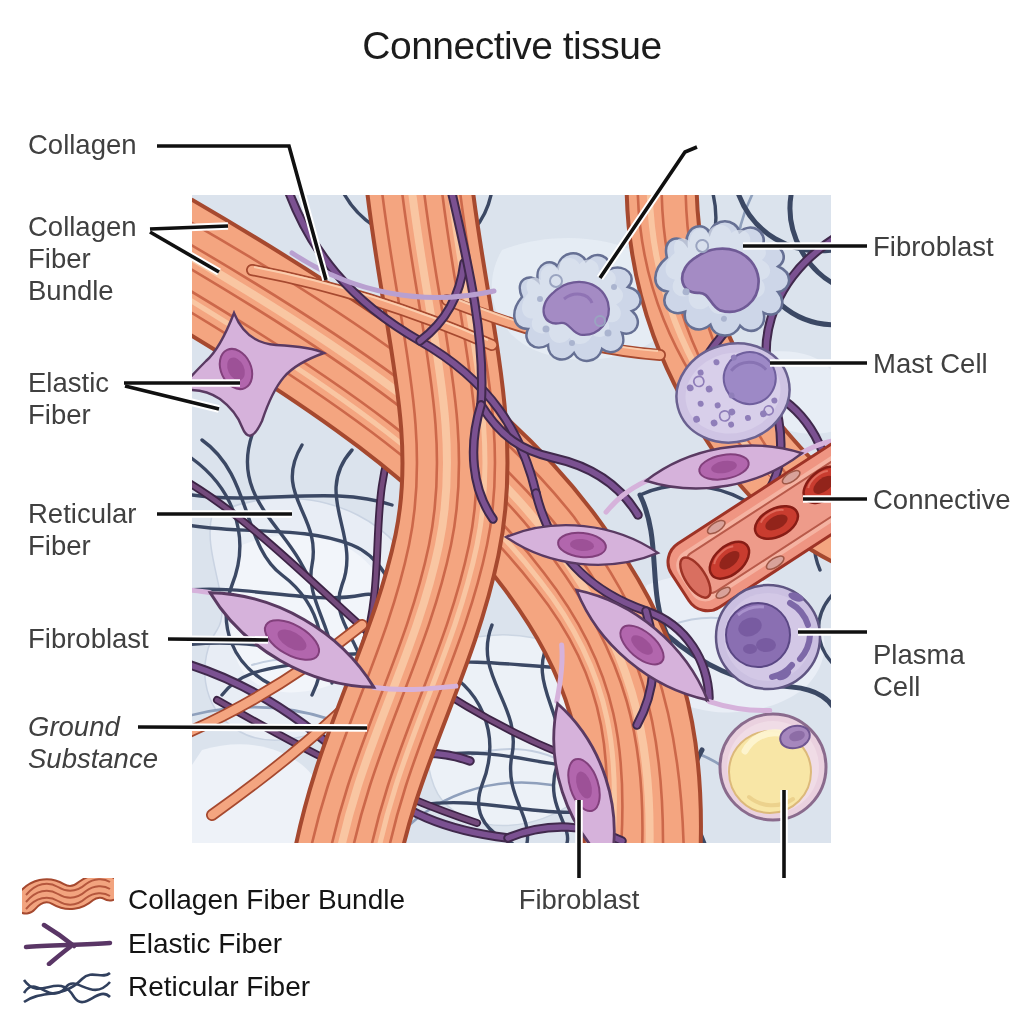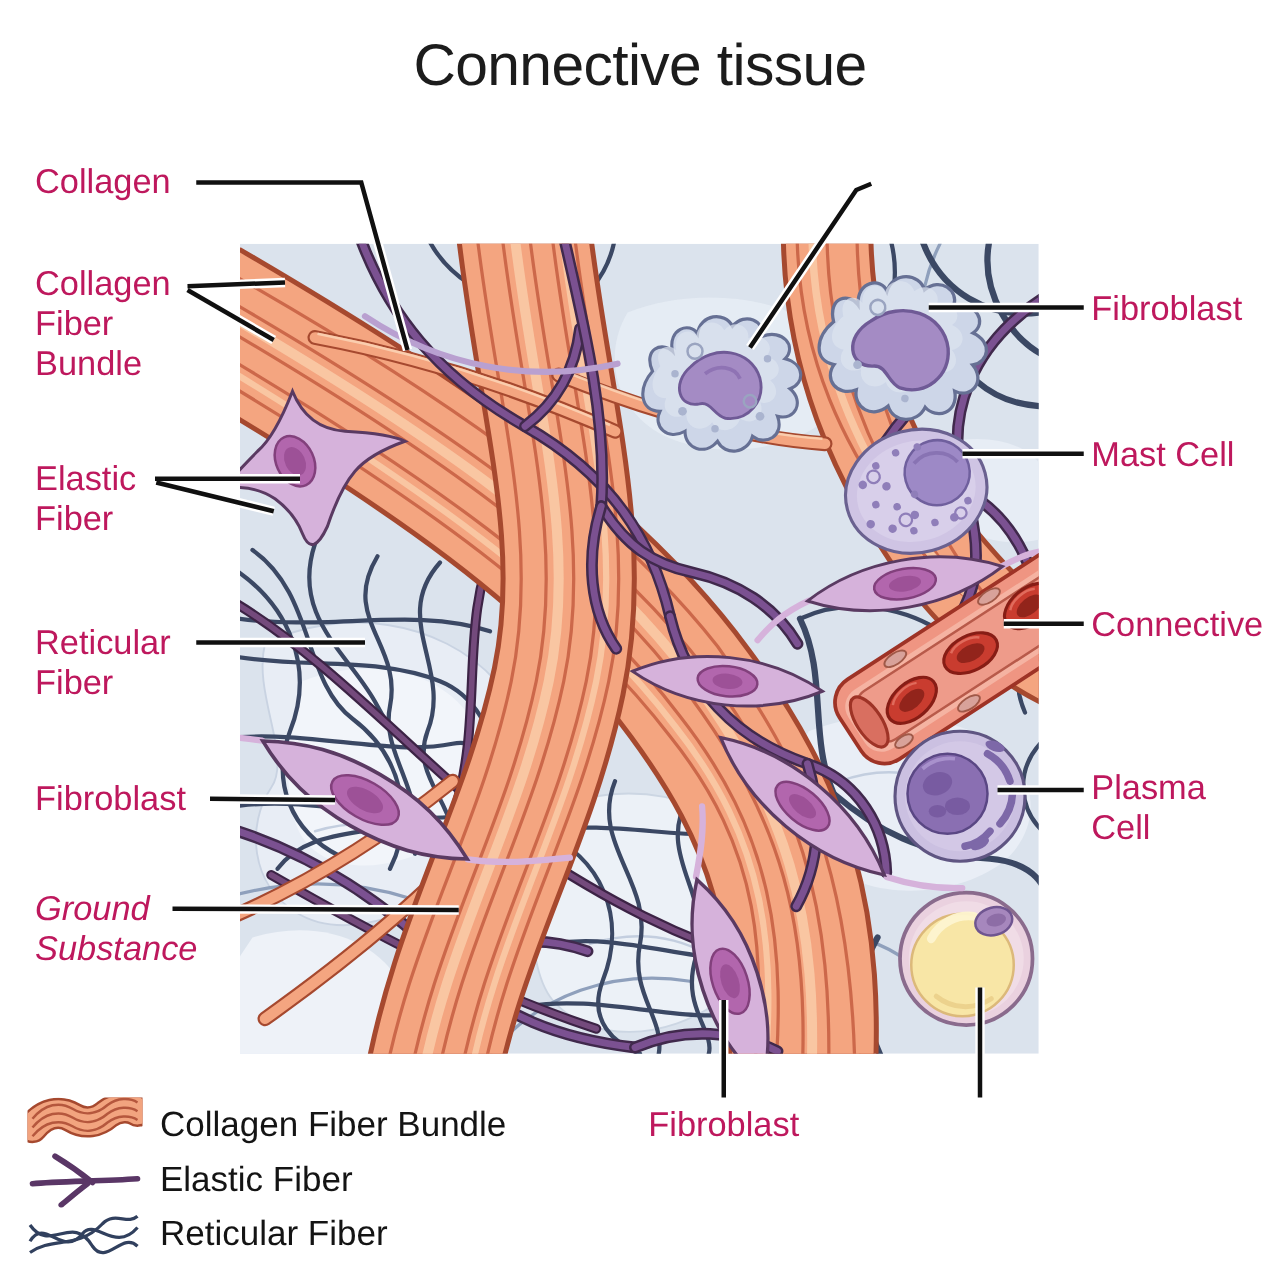--- a/index.html
+++ b/index.html
@@ -1,22 +1,22 @@
 <!DOCTYPE html>
 <html><head>
 <meta charset="utf-8">
 <style>
   html,body{margin:0;padding:0;background:#ffffff;}
   .page{position:relative;width:1024px;height:1024px;background:#ffffff;overflow:hidden;
         font-family:"Liberation Sans","DejaVu Sans",sans-serif;}
   .title{position:absolute;left:0;top:24px;width:1024px;margin:0;text-align:center;
-         font-size:47px;font-weight:400;letter-spacing:-0.5px;color:#1c1c1c;}
+         font-size:39px;font-weight:400;letter-spacing:-0.5px;color:#1c1c1c;}
   .ill{position:absolute;left:192px;top:195px;width:639px;height:648px;}
   .overlay{position:absolute;left:0;top:0;width:1024px;height:1024px;pointer-events:none;}
-  .lbl{position:absolute;font-size:27.5px;line-height:32px;color:#be185d;}
+  .lbl{position:absolute;font-size:27.5px;line-height:32px;color:#404040;}
   .lbl.center{text-align:center;}
   .legend-row{position:absolute;display:flex;align-items:center;gap:14px;height:44px;}
   .legend-icon{width:92px;height:44px;flex:0 0 92px;}
   .legend-text{font-size:28px;color:#141414;white-space:nowrap;}
   
   .ret{stroke:#3b4864;stroke-width:3.4;fill:none;stroke-linecap:round}
   .ret2{stroke:#3b4864;stroke-width:5;fill:none;stroke-linecap:round}
   .slate{stroke:#8fa0bc;stroke-width:2.6;fill:none;stroke-linecap:round}
   .fold{stroke:#c3cedf;stroke-width:2;fill:none;stroke-linecap:round}
   .pur-u{stroke:#40294c;stroke-width:9.5;fill:none;stroke-linecap:round}
@@ -410,21 +410,21 @@
   <div class="lbl" style="left:28px;top:129px;">Collagen</div>
   <div class="lbl" style="left:28px;top:211px;width:132px;">Collagen Fiber Bundle</div>
   <div class="lbl" style="left:28px;top:367px;width:110px;">Elastic Fiber</div>
   <div class="lbl" style="left:28px;top:498px;width:135px;">Reticular Fiber</div>
   <div class="lbl" style="left:28px;top:623px;">Fibroblast</div>
   <div class="lbl" style="left:28px;top:711px;width:155px;font-style:italic;">Ground Substance</div>
 
   <div class="lbl" style="left:873px;top:231px;">Fibroblast</div>
   <div class="lbl" style="left:873px;top:348px;text-align:center;">Mast Cell</div>
   <div class="lbl" style="left:873px;top:484px;">Connective</div>
-  <div class="lbl" style="left:873px;top:614px;width:106px;">Plasma Cell</div>
+  <div class="lbl" style="left:873px;top:639px;width:106px;">Plasma Cell</div>
 
   <div class="lbl center" style="left:512px;top:884px;width:134px;">Fibroblast</div>
 
   <div class="legend-row" style="left:22px;top:878px;">
     <svg class="legend-icon" viewBox="0 0 92 44">
       <path d="M 4,24 C 14,12 26,10 36,16 C 46,22 56,20 64,13 C 72,7 82,7 88,11" stroke="#a6492f" stroke-width="25" fill="none" stroke-linecap="round"></path>
       <path d="M 4,24 C 14,12 26,10 36,16 C 46,22 56,20 64,13 C 72,7 82,7 88,11" stroke="#f2a47f" stroke-width="21" fill="none" stroke-linecap="round"></path>
       <path d="M 4,17 C 14,5 26,3 36,9 C 46,15 56,13 64,6 C 72,0 82,0 88,4" stroke="#b5573d" stroke-width="2" fill="none"></path>
       <path d="M 4,24 C 14,12 26,10 36,16 C 46,22 56,20 64,13 C 72,7 82,7 88,11" stroke="#b5573d" stroke-width="2" fill="none"></path>
       <path d="M 4,31 C 14,19 26,17 36,23 C 46,29 56,27 64,20 C 72,14 82,14 88,18" stroke="#b5573d" stroke-width="2" fill="none"></path>

